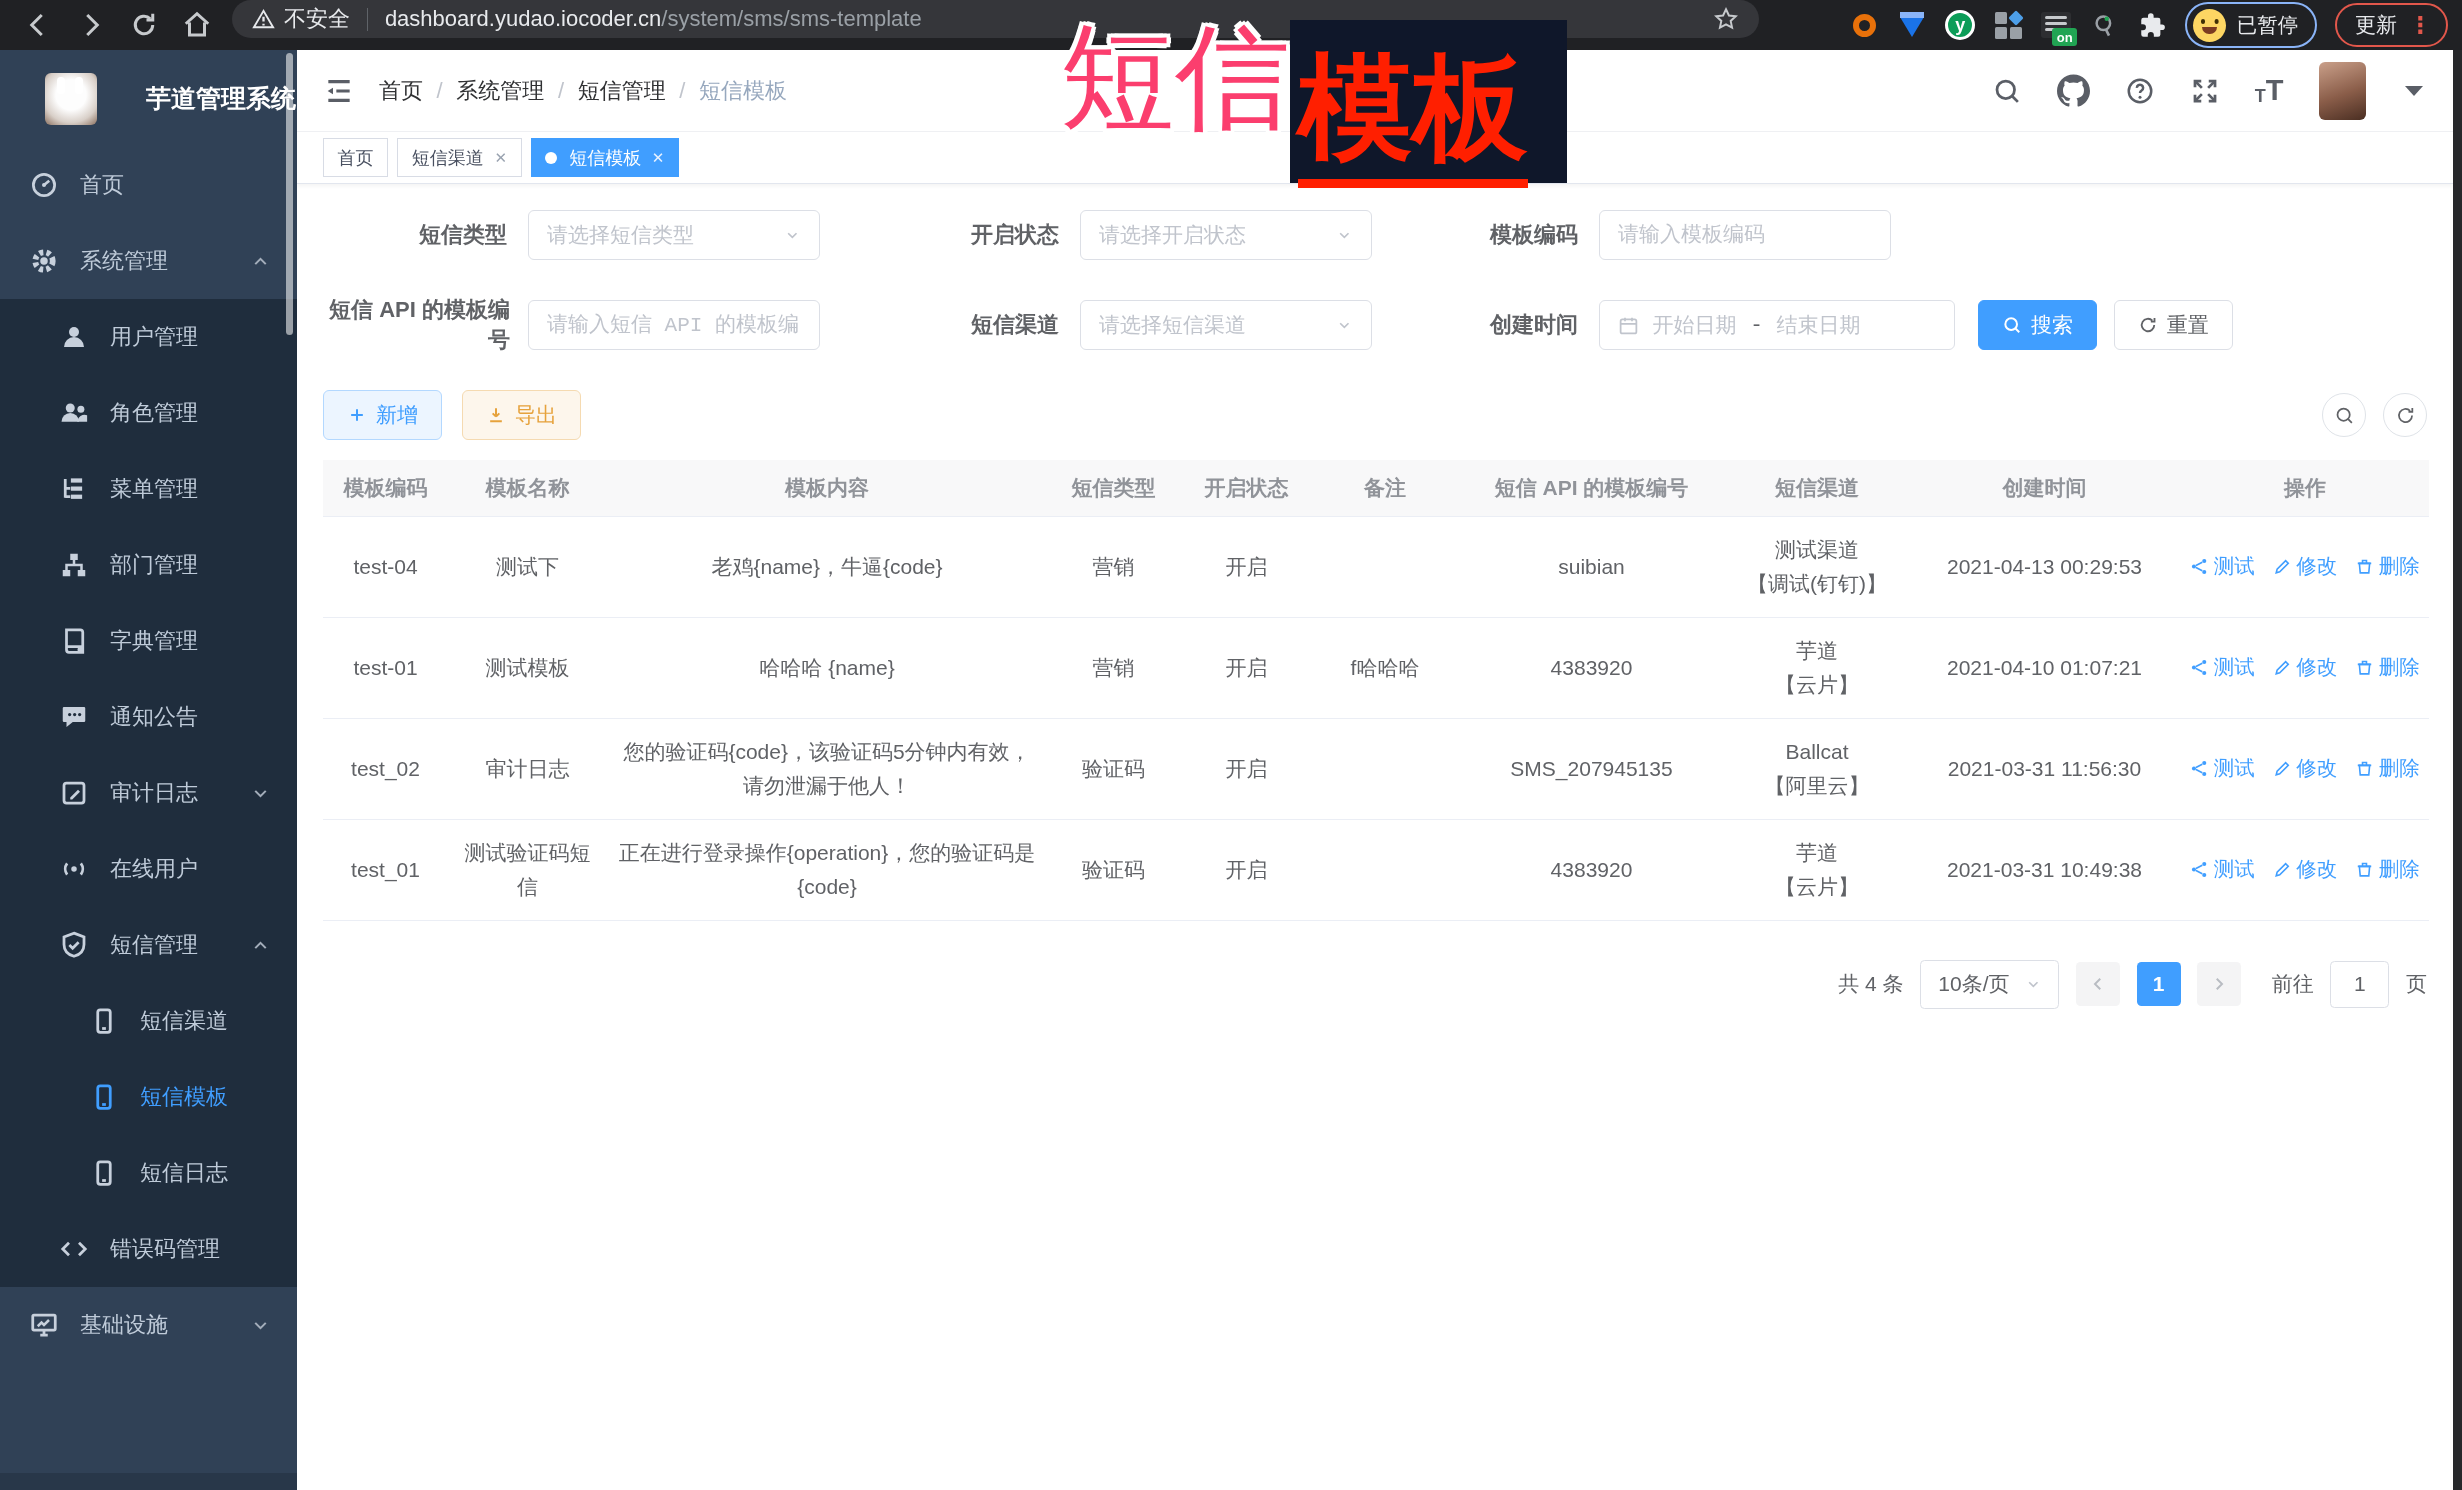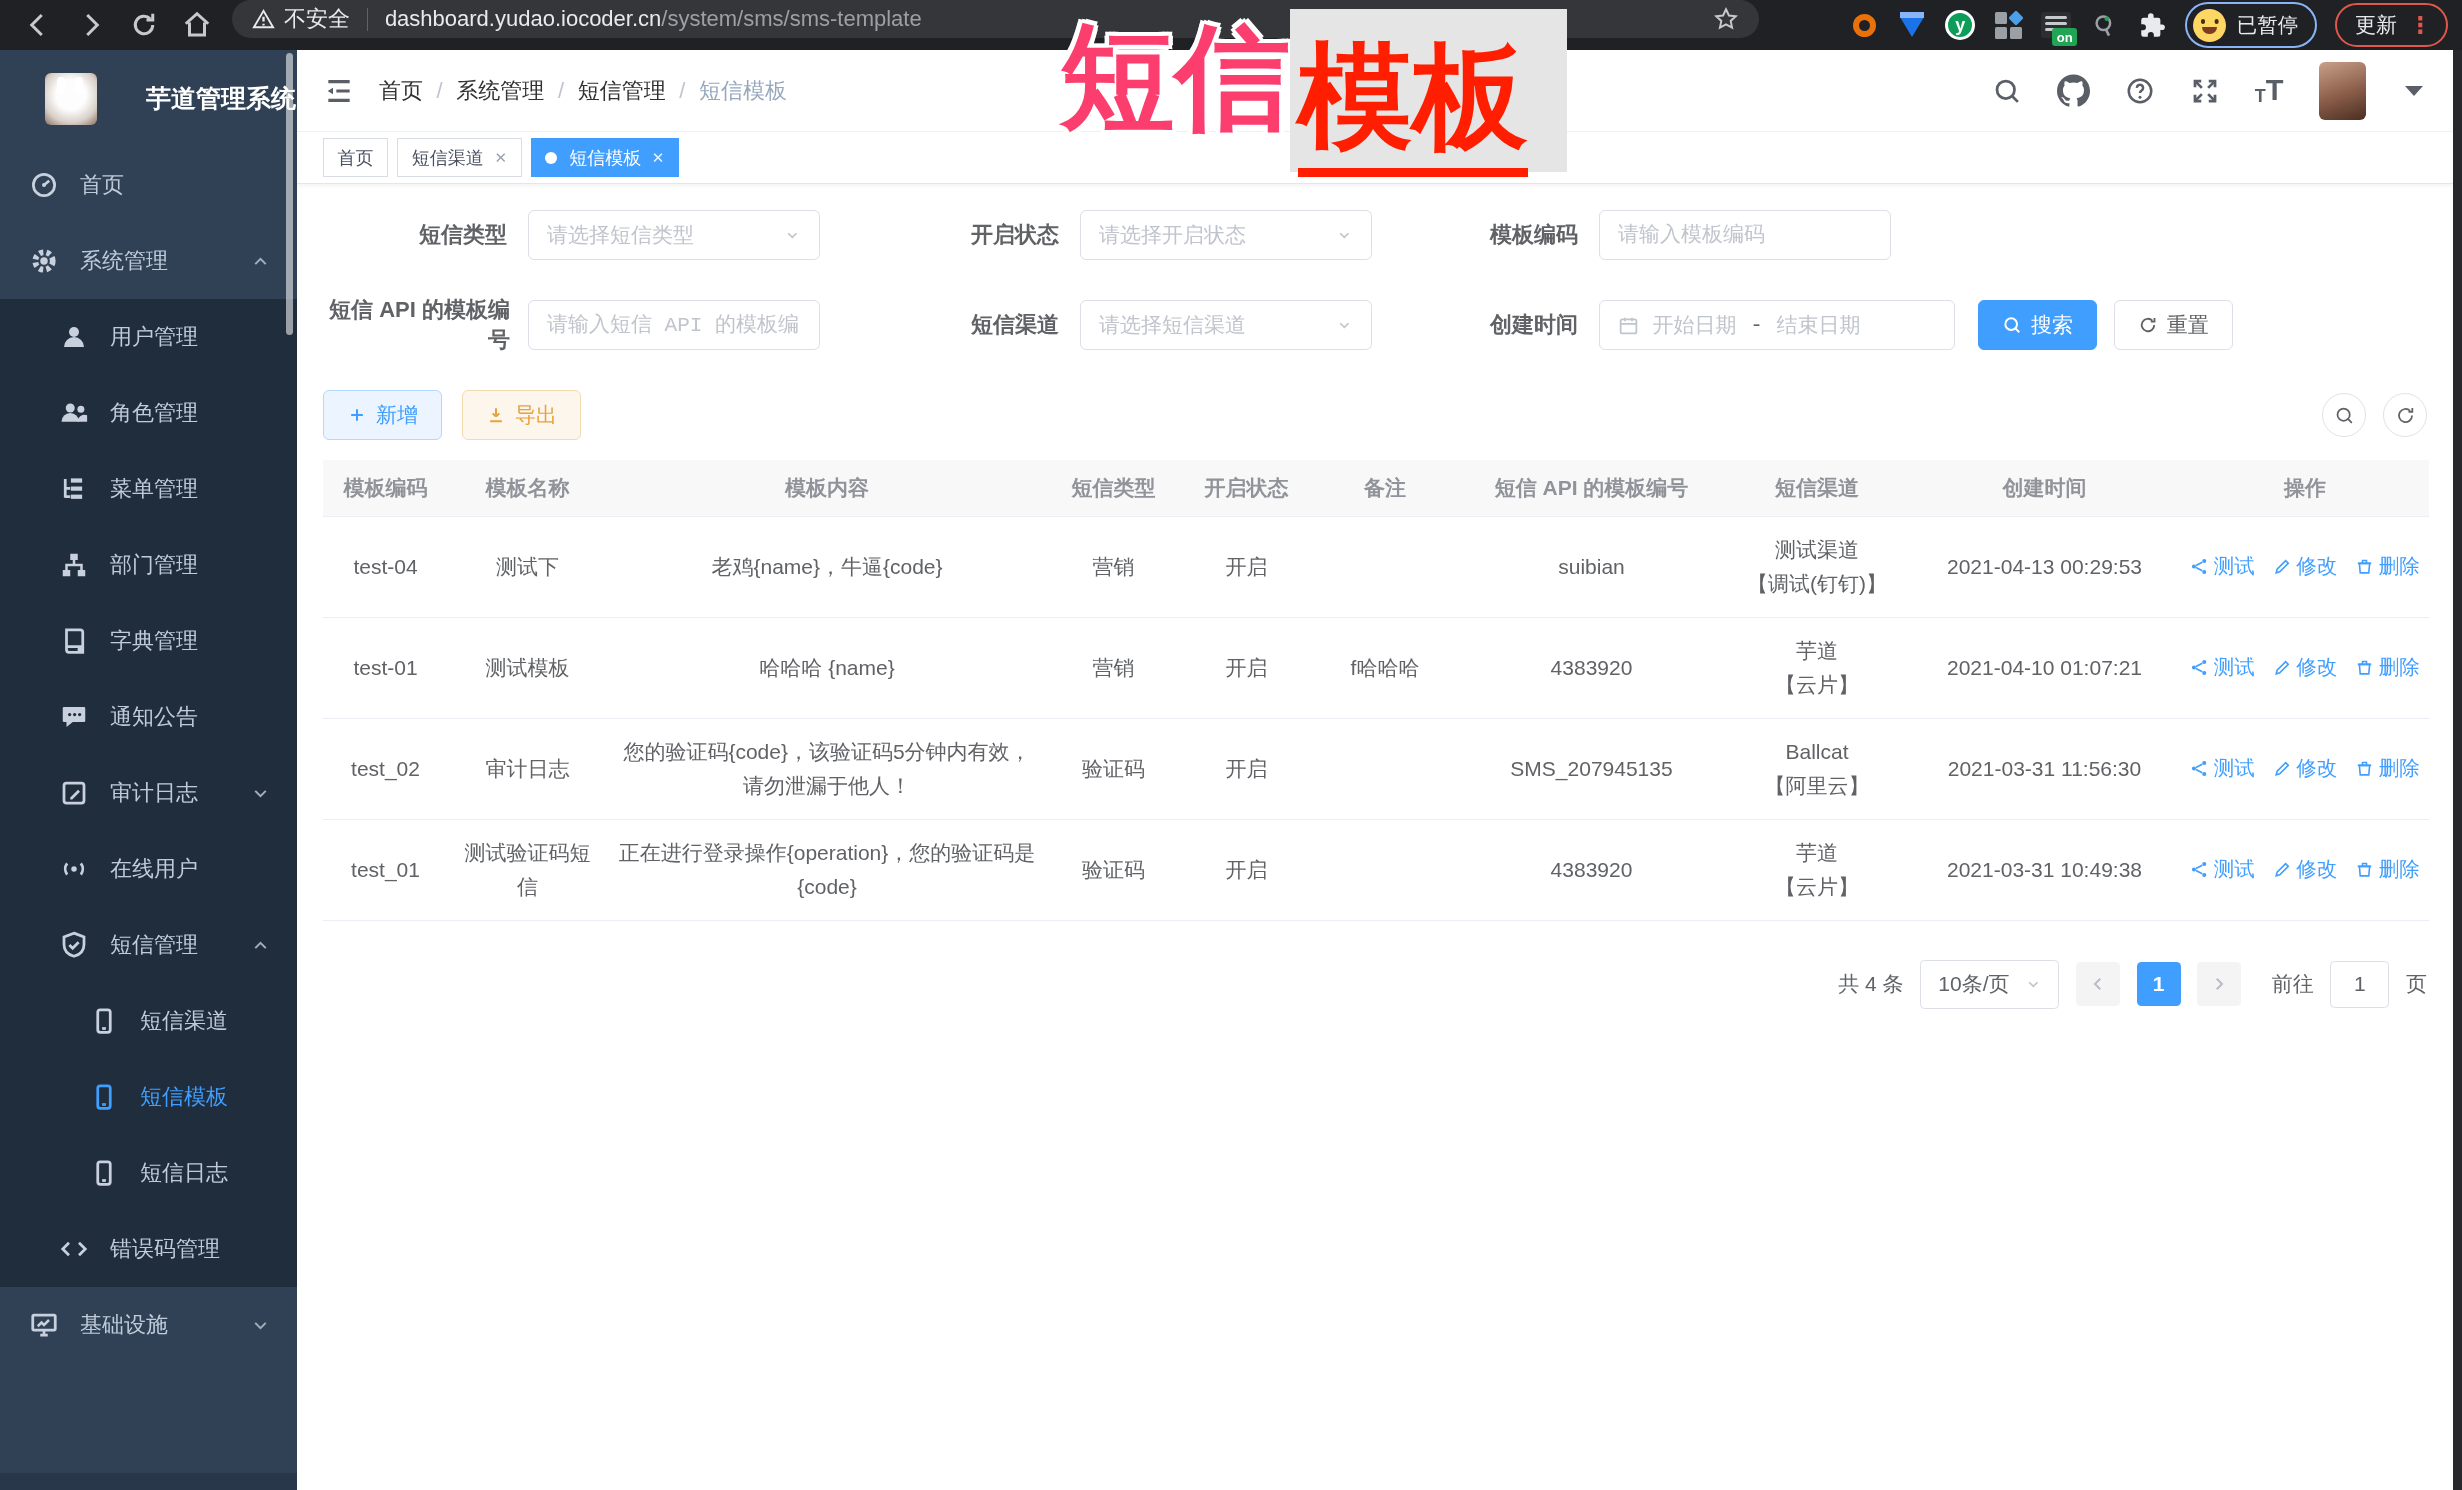--- a/index.html
+++ b/index.html
@@ -115,23 +115,23 @@
   
   .pager { display:flex; align-items:center; justify-content:flex-end; gap:16.7px; margin-top:39px; color:#606266; font-size:21px; }
   .psel { width:139px; height:49px; border:1.5px solid #dcdfe6; border-radius:4.5px; display:flex; align-items:center; justify-content:center; gap:15px; color:#606266; cursor:pointer; }
   .pbtn { width:44px; height:44px; border-radius:4.5px; background:#f4f4f5; color:#b8bcc2; display:flex; align-items:center; justify-content:center; cursor:pointer; }
   .pbtn svg { width:18px; height:18px; }
   .pcur { width:44px; height:44px; border-radius:4.5px; background:#409eff; color:#fff; font-weight:bold; display:flex; align-items:center; justify-content:center; cursor:pointer; }
   .pinput { width:59px; height:47px; border:1.5px solid #dcdfe6; border-radius:4.5px; text-align:center; font-size:21px; color:#606266; outline:none; }
 
   
   .banner { position:absolute; left:1060px; top:0; z-index:50; display:flex; align-items:flex-start; pointer-events:none; }
-  .banner .p1 { font-size:115px; font-weight:bold; line-height:1; margin-top:20px;
+  .banner .p1 { font-size:115px; font-weight:normal; line-height:1; margin-top:20px;
     text-shadow:-3.8px -3.8px 0 #fff,3.8px -3.8px 0 #fff,-3.8px 3.8px 0 #fff,3.8px 3.8px 0 #fff,0 -4.5px 0 #fff,0 4.5px 0 #fff,-4.5px 0 0 #fff,4.5px 0 0 #fff; }
-  .banner .p2wrap { background:#e5e5e5; padding:30px 39px 18px 7.6px; margin-top:9px; }
+  .banner .p2wrap { background:#0f172a; padding:30px 39px 18px 7.6px; margin-top:20px; }
   .banner .p2 { font-size:115px; font-weight:bold; line-height:1; border-bottom:9px solid; padding-bottom:7.6px; }
 </style>
 </head>
 <body>
 
 <div class="chrome">
   <div class="chrome-nav">
     <svg class="hicon" viewBox="0 0 24 24" width="27" height="27">
         <path d="M15 4l-8 8 8 8" fill="none" stroke="currentColor" stroke-width="2.4"></path>
       </svg>

